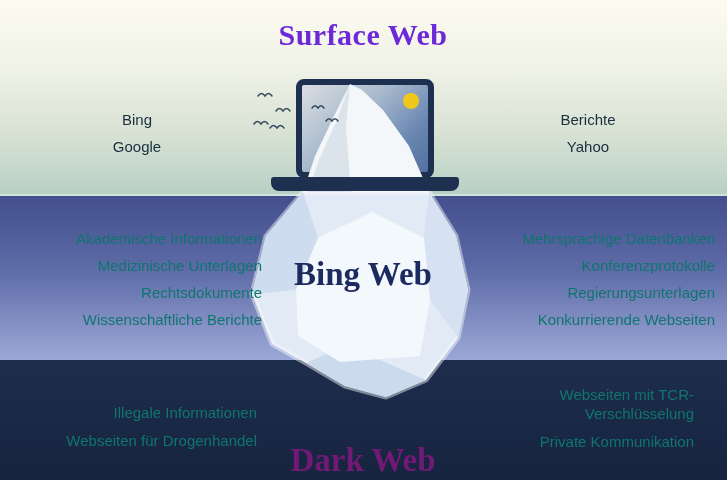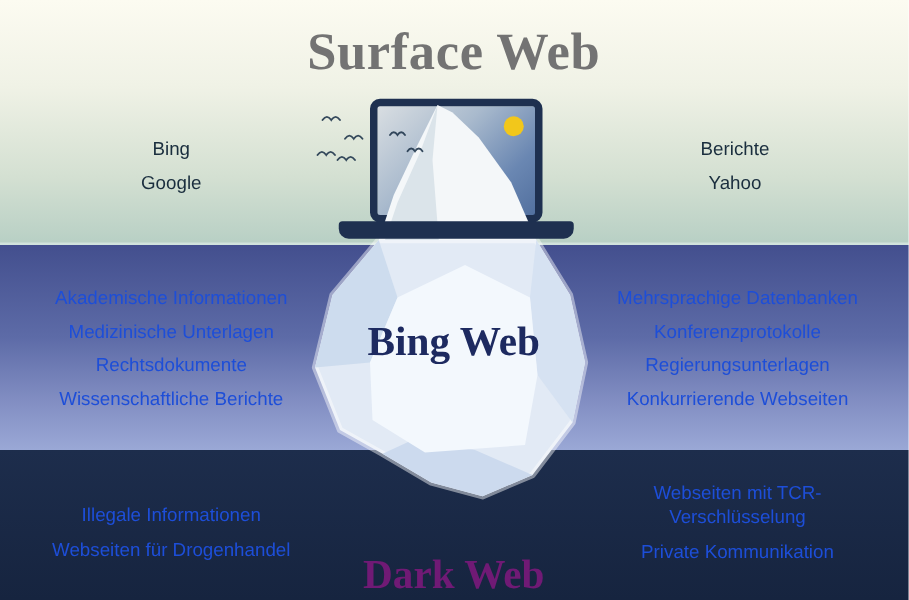--- a/index.html
+++ b/index.html
@@ -23,28 +23,28 @@
     background:linear-gradient(135deg,#d9dee2 0%,#a9bacd 40%,#6a87b2 75%,#52709f 100%);
   }
   .sun{position:absolute;left:403px;top:93px;width:16px;height:16px;border-radius:50%;
     background:#f2c71b;z-index:4;}
   .scene{position:absolute;left:0;top:0;width:727px;height:480px;z-index:5;pointer-events:none;}
   .laptop-base{position:absolute;left:271px;top:177px;width:188px;height:14px;z-index:6;
     background:#1e3050;border-radius:3px 3px 8px 8px;}
 
   .title{position:absolute;z-index:7;font-family:"Liberation Serif", serif;font-weight:700;
     white-space:nowrap;transform:translateX(-50%);}
-  .surface-title{left:363px;top:18px;font-size:42px;color:#737373;letter-spacing:0.5px;}
+  .surface-title{left:363px;top:18px;font-size:30px;color:#6d28d9;letter-spacing:0.5px;}
   .deep-title{left:363px;top:256px;font-size:33px;color:#1d2a60;}
   .dark-title{left:363px;top:402px;font-size:33px;color:#701a75;margin-top:40px;}
 
   .col{position:absolute;z-index:7;text-align:center;font-size:15px;}
   .col .lbl{margin:0;}
   .dark-text{color:#1a2e3e;}
-  .light-text{color:#1d4ed8;}
+  .light-text{color:#0f766e;text-align:right;}
 
   .surface-left{left:37px;top:106px;width:200px;line-height:27px;}
   .surface-right{left:488px;top:106px;width:200px;line-height:27px;}
 
   .deep-left{left:12px;top:225px;width:250px;line-height:27px;}
   .deep-right{left:465px;top:225px;width:250px;line-height:27px;}
 
   .dark-left{left:17px;top:399px;width:240px;line-height:28px;}
   .dark-right{left:486px;top:385px;width:208px;line-height:19px;}
   .dark-right .lbl{margin-bottom:9px;}

